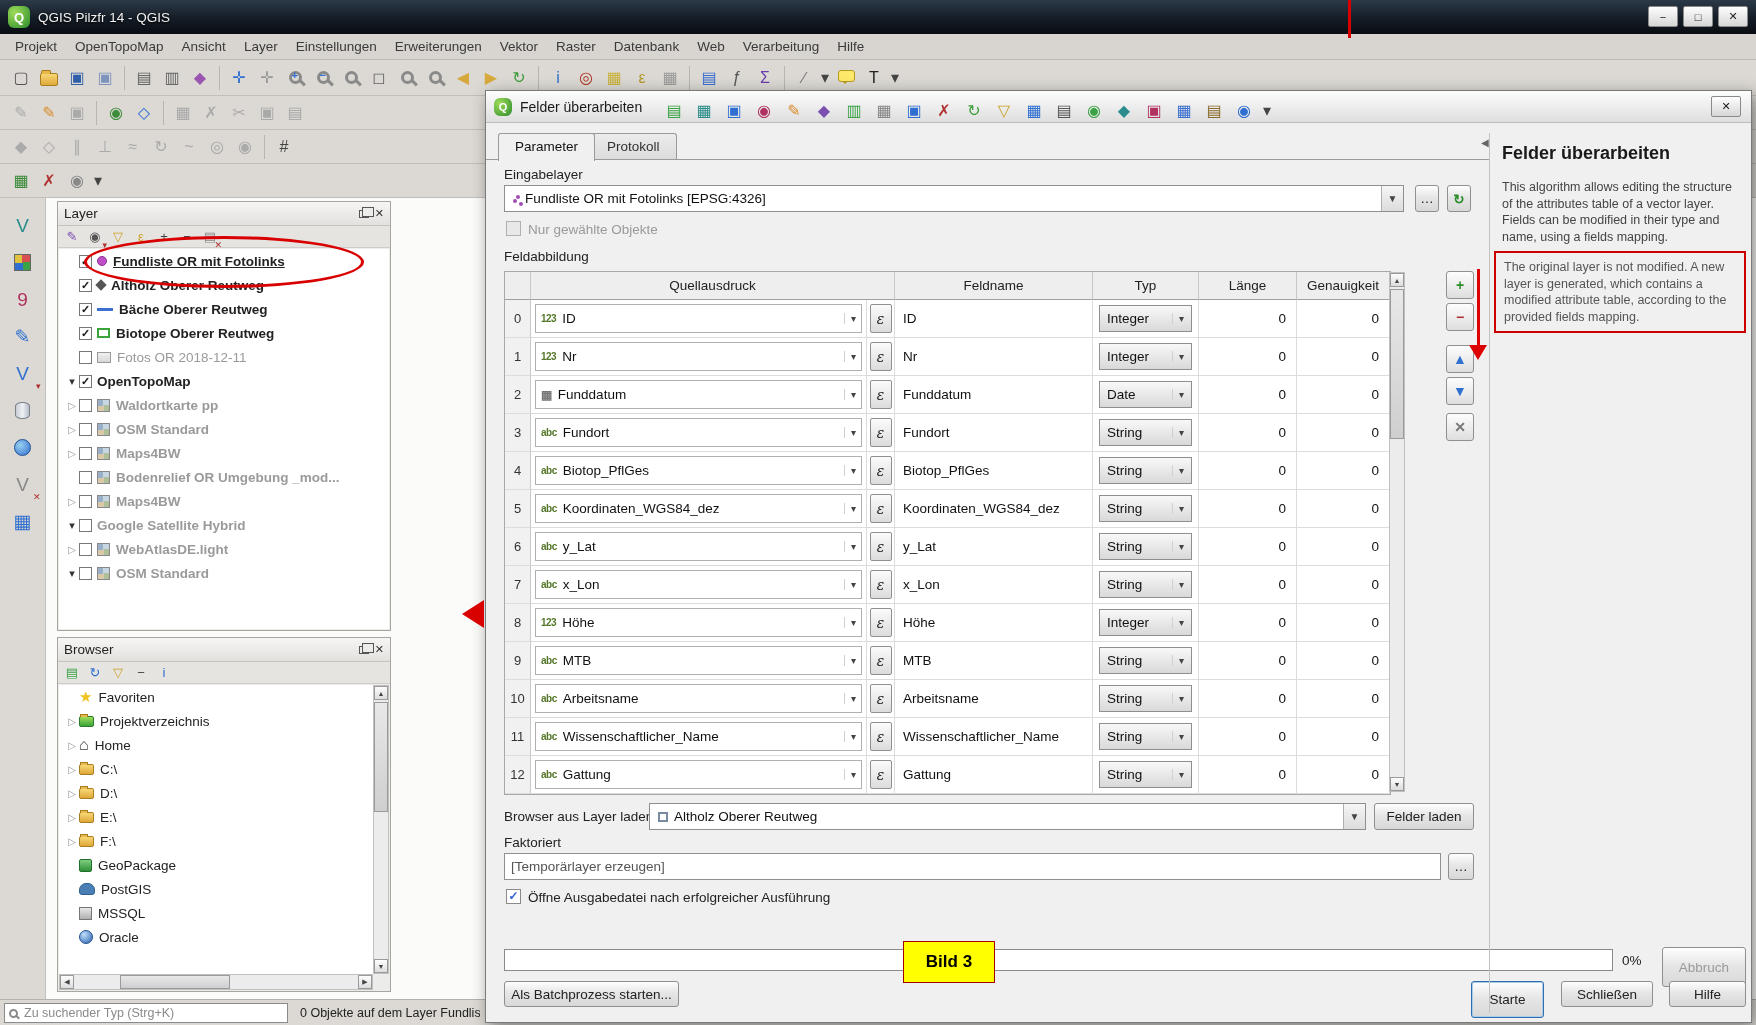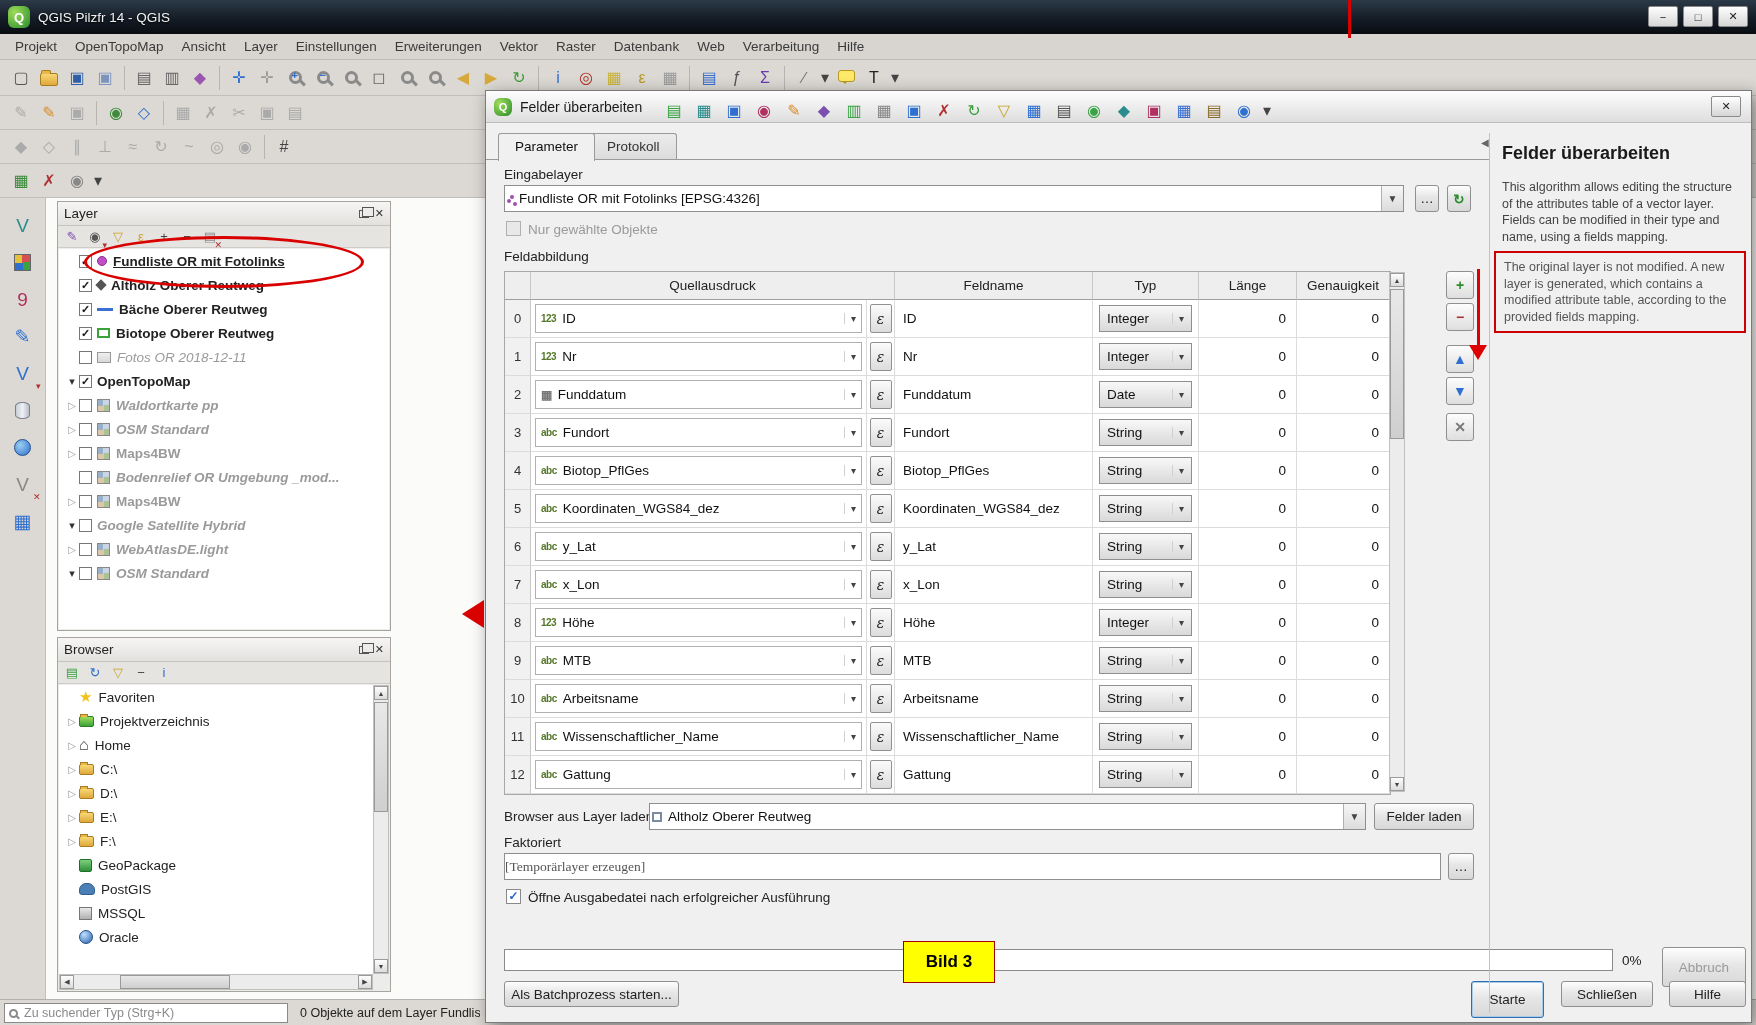--- a/index.html
+++ b/index.html
@@ -88,21 +88,21 @@
     font-size:11px;line-height:11px;text-align:center;color:#1a1a1a;font-weight:bold;}
   .sw{flex:none;margin-right:6px;}
   .sw-dot{width:10px;height:10px;border-radius:50%;background:#c050c8;border:1px solid #8a3090;}
   .sw-marker{width:8px;height:8px;background:#555;transform:rotate(45deg);}
   .sw-line{width:16px;height:3px;background:#3b6fd1;}
   .sw-rect{width:13px;height:10px;border:2px solid #3aa33a;}
   .sw-photo{width:14px;height:11px;border:1px solid #999;background:linear-gradient(#f0f0f0,#d8d8d8);}
   .sw-raster{width:13px;height:13px;border:1px solid #888;
     background:conic-gradient(#c9d6e8 0 25%,#aebf9a 0 50%,#d8c9a8 0 75%,#9ab0c8 0);}
   .tlabel{white-space:nowrap;}
-  .b{font-weight:bold;} .i{font-style:italic;} .g{color:#9a9a9a;} .u{text-decoration:underline;}
+  .b{font-weight:bold;} .i{} .g{color:#9a9a9a;} .u{text-decoration:underline;}
 
   .bic{flex:none;margin-right:6px;display:inline-flex;align-items:center;justify-content:center;}
   .bi-star{color:#f0c420;font-size:15px;}
   .bi-home{color:#444;font-size:16px;}
   .bi-fold{width:15px;height:11px;background:linear-gradient(#f7d776,#dfa93a);border:1px solid #a87c1f;border-radius:2px;position:relative;}
   .bi-fold::before{content:"";position:absolute;top:-3px;left:0;width:6px;height:2px;background:#e9b84a;border:1px solid #a87c1f;border-bottom:none;}
   .bi-fold.green{background:linear-gradient(#9fdc5a,#3aa33a);border-color:#2a7c2a;}
   .bi-gpkg{width:13px;height:13px;background:linear-gradient(#7ed07e,#2f8f3a);border:1px solid #1f6f2a;border-radius:2px;}
   .bi-slite{width:13px;height:13px;background:linear-gradient(135deg,#cfe8f7,#5aa0d0);border:1px solid #3a6f9a;border-radius:2px;}
   .bi-pgis{width:16px;height:12px;background:#4a7fb5;border-radius:7px 7px 3px 3px;border:1px solid #2f5f8f;}
@@ -138,21 +138,21 @@
   #bgicons{position:absolute;left:175px;top:7px;display:flex;gap:4px;z-index:2;}
 
   .tab{position:absolute;top:42px;height:26px;background:linear-gradient(#ececec,#dcdcdc);
     border:1px solid #9a9a9a;border-bottom:none;border-radius:3px 3px 0 0;
     padding:0 16px;line-height:25px;font-size:13.5px;color:#333;}
   .tab.active{background:#f0f0f0;height:28px;z-index:3;color:#111;}
   #tabline{position:absolute;left:0;top:68px;width:1003px;height:1px;background:#9a9a9a;}
 
   .dlabel{position:absolute;font-size:13.5px;color:#222;}
   .combo{position:absolute;height:27px;background:#fff;border:1px solid #8f8f8f;
-    display:flex;align-items:center;font-size:13.5px;color:#111;}
+    display:flex;align-items:center;padding-left:6px;font-size:13.5px;color:#111;}
   .combo .ctext{flex:1;white-space:nowrap;overflow:hidden;}
   .combo-arrow{width:22px;height:100%;border-left:1px solid #b0b0b0;flex:none;
     background:linear-gradient(#f6f6f6,#dcdcdc);display:flex;align-items:center;justify-content:center;
     font-size:10px;color:#444;}
   .btn{position:absolute;background:linear-gradient(#fefefe,#e6e6e6 45%,#d8d8d8);
     border:1px solid #8f8f8f;border-radius:3px;font-size:13.5px;color:#222;
     display:flex;align-items:center;justify-content:center;font-family:"Liberation Sans",sans-serif;}
   .btn.primary{border:1px solid #2f6fb0;box-shadow:inset 0 0 0 1px #a8cbe8;}
   .btn.disabled{color:#9a9a9a;}
   .dcheck{width:15px;height:15px;background:#fff;border:1px solid #8a8a8a;position:absolute;
@@ -873,21 +873,21 @@
 
     <div class="dlabel" style="left:18px;top:718px;">Browser aus Layer laden</div>
     <div class="combo" style="left:163px;top:712px;width:717px;">
       <span class="mini-poly"></span>
       <span class="ctext">Altholz Oberer Reutweg</span>
       <span class="combo-arrow">▼</span>
     </div>
     <div class="btn" style="left:888px;top:712px;width:100px;height:27px;">Felder laden</div>
 
     <div class="dlabel" style="left:18px;top:744px;">Faktoriert</div>
-    <div class="combo" style="left:18px;top:762px;width:937px;font-family:Liberation Serif, serif;">
+    <div class="combo" style="left:18px;top:762px;width:937px;">
       <span class="ctext" style="color:#555;">[Temporärlayer erzeugen]</span>
     </div>
     <div class="btn" style="left:962px;top:762px;width:26px;height:27px;">…</div>
 
     <span class="dcheck" style="left:20px;top:798px;">✓</span>
     <div class="dlabel" style="left:42px;top:799px;">Öffne Ausgabedatei nach erfolgreicher Ausführung</div>
 
     <div class="pbar" style="left:18px;top:858px;width:1109px;height:22px;"></div>
     <div class="dlabel" style="left:1136px;top:862px;">0%</div>
     <div class="btn disabled" style="left:1176px;top:856px;width:84px;height:40px;">Abbruch</div>

